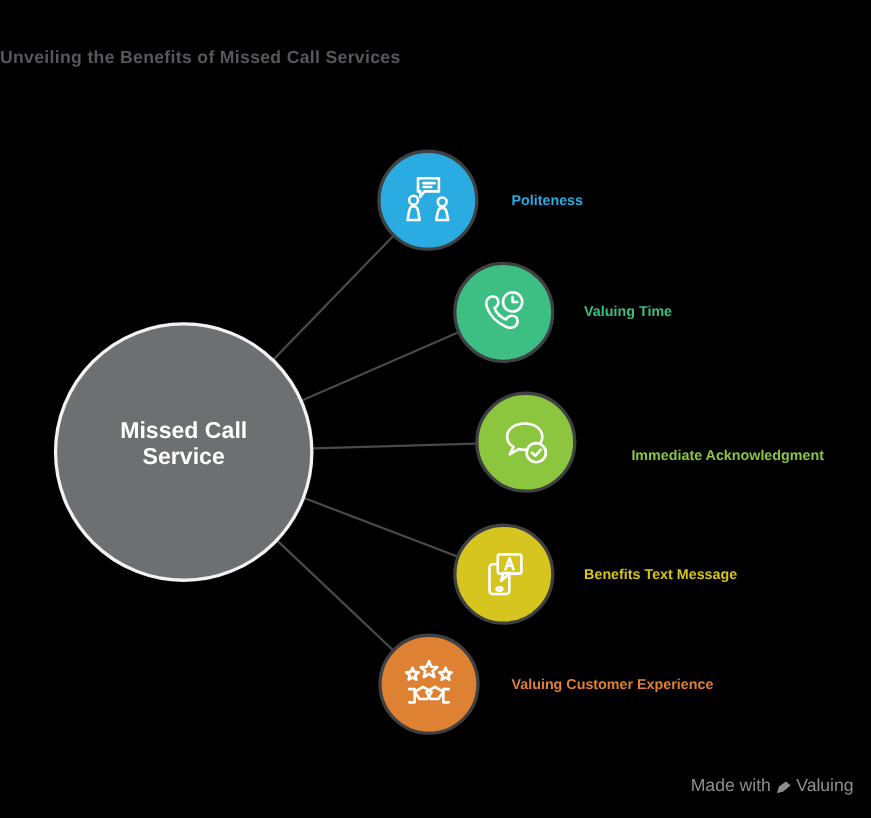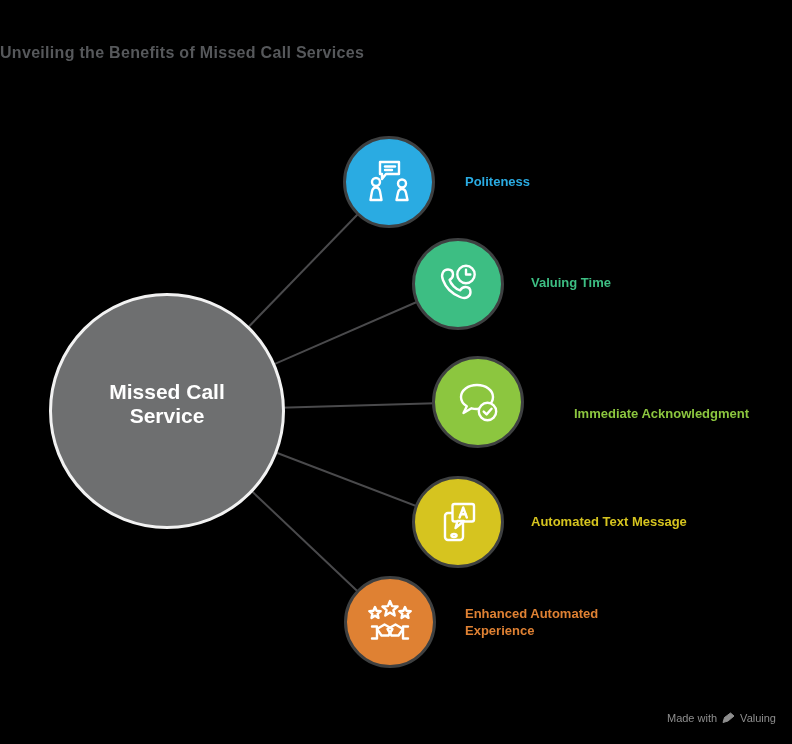--- a/index.html
+++ b/index.html
@@ -72,21 +72,21 @@
   #node-politeness { left: 343px; top: 136px; }
   #node-valuing    { left: 412px; top: 238px; }
   #node-immediate  { left: 432px; top: 356px; }
   #node-automated  { left: 412px; top: 476px; }
   #node-enhanced   { left: 344px; top: 576px; }
 
   .watermark {
     position: absolute;
     right: 16px; bottom: 20px;
     display: flex; align-items: center; gap: 5px;
-    font-size: 11px;
+    font-size: 16px;
     color: var(--watermark-color, #8E8E8E);
   }
   .watermark svg { display: block; }
 </style>
 </head>
 <body>
 
 <div id="canvas" style="--background: #000000; --title-color: #56585B; --connector-color: #4A4A4C; --center-fill: #6E6F70; --center-border: #F2F2F2; --node-border: #3E4041; --watermark-color: #8E8E8E;">
 
   <div class="main-title">Unveiling the Benefits of Missed Call Services</div>
@@ -137,34 +137,34 @@
   <div class="node-circle" id="node-automated" style="--node-color: #D6C41F;">
     <svg width="56" height="56" viewBox="0 0 56 56">
       <rect class="icon-stroke" x="15" y="19" width="18" height="27" rx="3"></rect>
       <ellipse class="icon-stroke" cx="24" cy="41.5" rx="2.6" ry="1.5"></ellipse>
       <rect class="fill-node" x="22.5" y="10" width="21.5" height="17.5" rx="2"></rect>
       <path class="fill-node" d="M27.5 27 L25.5 34 L34 27 Z"></path>
       <path class="icon-stroke" d="M29.6 23.5 L33.2 13.5 L36.8 23.5"></path>
       <path class="icon-stroke" d="M30.9 20.3 H35.5"></path>
     </svg>
   </div>
-  <div class="node-label" id="label-automated" style="--node-color: #D6C41F;">Automated Text Message</div>
+  <div class="node-label" id="label-automated" style="--node-color: #D6C41F;">Benefits Text Message</div>
 
   <div class="node-circle" id="node-enhanced" style="--node-color: #DF8133;">
     <svg width="56" height="56" viewBox="0 0 56 56">
       <path class="icon-stroke" stroke-width="2" d="M28 7 L30.1 12.1 L35.6 12.5 L31.4 16.1 L32.7 21.5 L28 18.6 L23.3 21.5 L24.6 16.1 L20.4 12.5 L25.9 12.1 Z"></path>
       <path class="icon-stroke" stroke-width="2" d="M13 13 L14.6 16.8 L18.7 17.1 L15.6 19.8 L16.5 23.9 L13 21.7 L9.5 23.9 L10.4 19.8 L7.3 17.1 L11.4 16.8 Z"></path>
       <path class="icon-stroke" stroke-width="2" d="M43 13 L44.6 16.8 L48.7 17.1 L45.6 19.8 L46.5 23.9 L43 21.7 L39.5 23.9 L40.4 19.8 L37.3 17.1 L41.4 16.8 Z"></path>
       <path class="icon-stroke" stroke-width="2" d="M10 32.5 H15 V44.5 H10"></path>
       <path class="icon-stroke" stroke-width="2" d="M46 32.5 H41 V44.5 H46"></path>
       <path class="icon-stroke" stroke-width="2" d="M15 35 L22.5 30.5 L30.5 35 L26.5 41.5 L19.5 41.5 Z"></path>
       <path class="icon-stroke" stroke-width="2" d="M41 35 L33.5 30.5 L25.5 35 L29.5 41.5 L36.5 41.5 Z"></path>
     </svg>
   </div>
-  <div class="node-label" id="label-enhanced" style="--node-color: #DF8133;">Enhanced Automated Experience</div>
+  <div class="node-label" id="label-enhanced" style="--node-color: #DF8133;">Valuing Customer Experience</div>
 
   <div class="watermark">
     <span>Made with</span>
     <svg width="13" height="13" viewBox="0 0 13 13">
       <path d="M1 11.5 L2.5 6.5 L8.5 2 L12 5 L6 10 Z M2.5 6.5 L6.5 8.5" fill="#8E8E8E" stroke="#8E8E8E" stroke-width="1" stroke-linejoin="round"></path>
     </svg>
     <span>Valuing</span>
   </div>
 
 </div>

